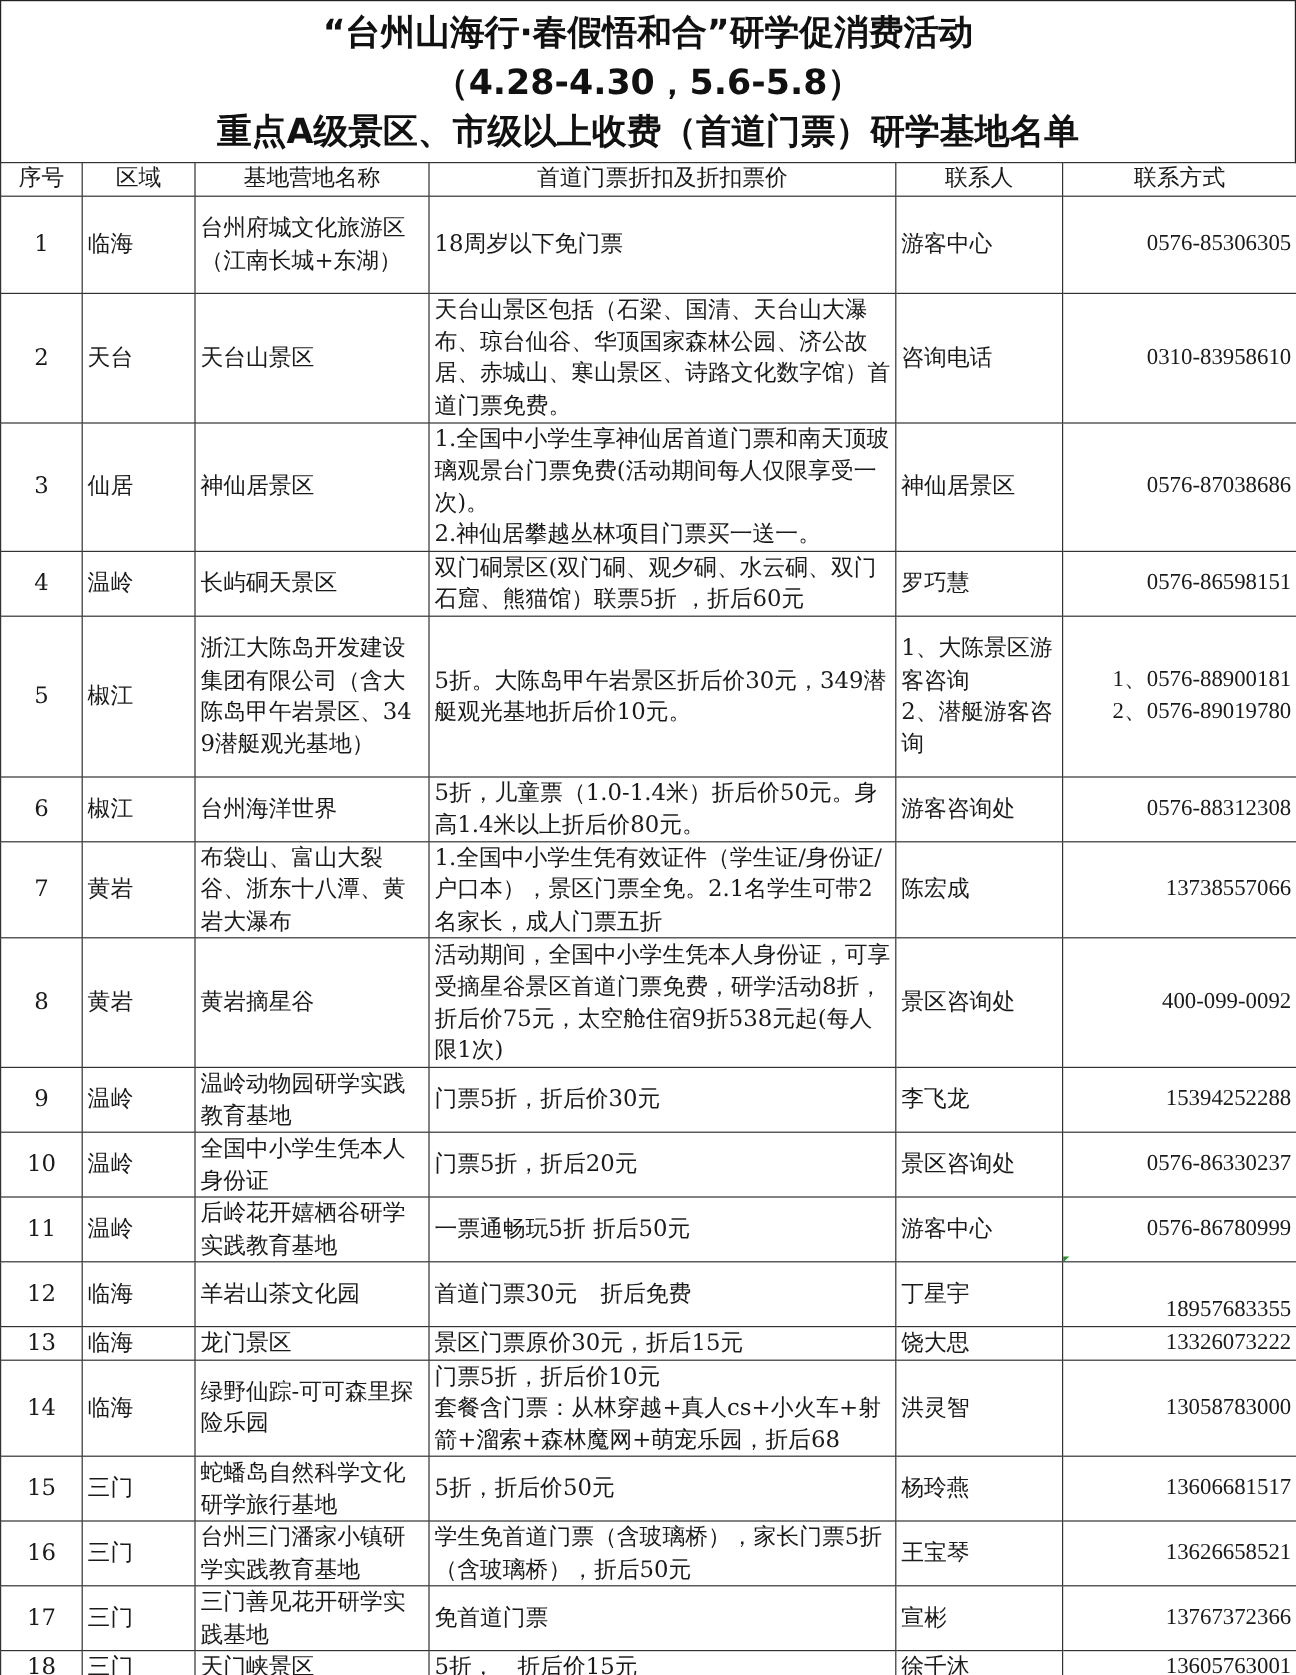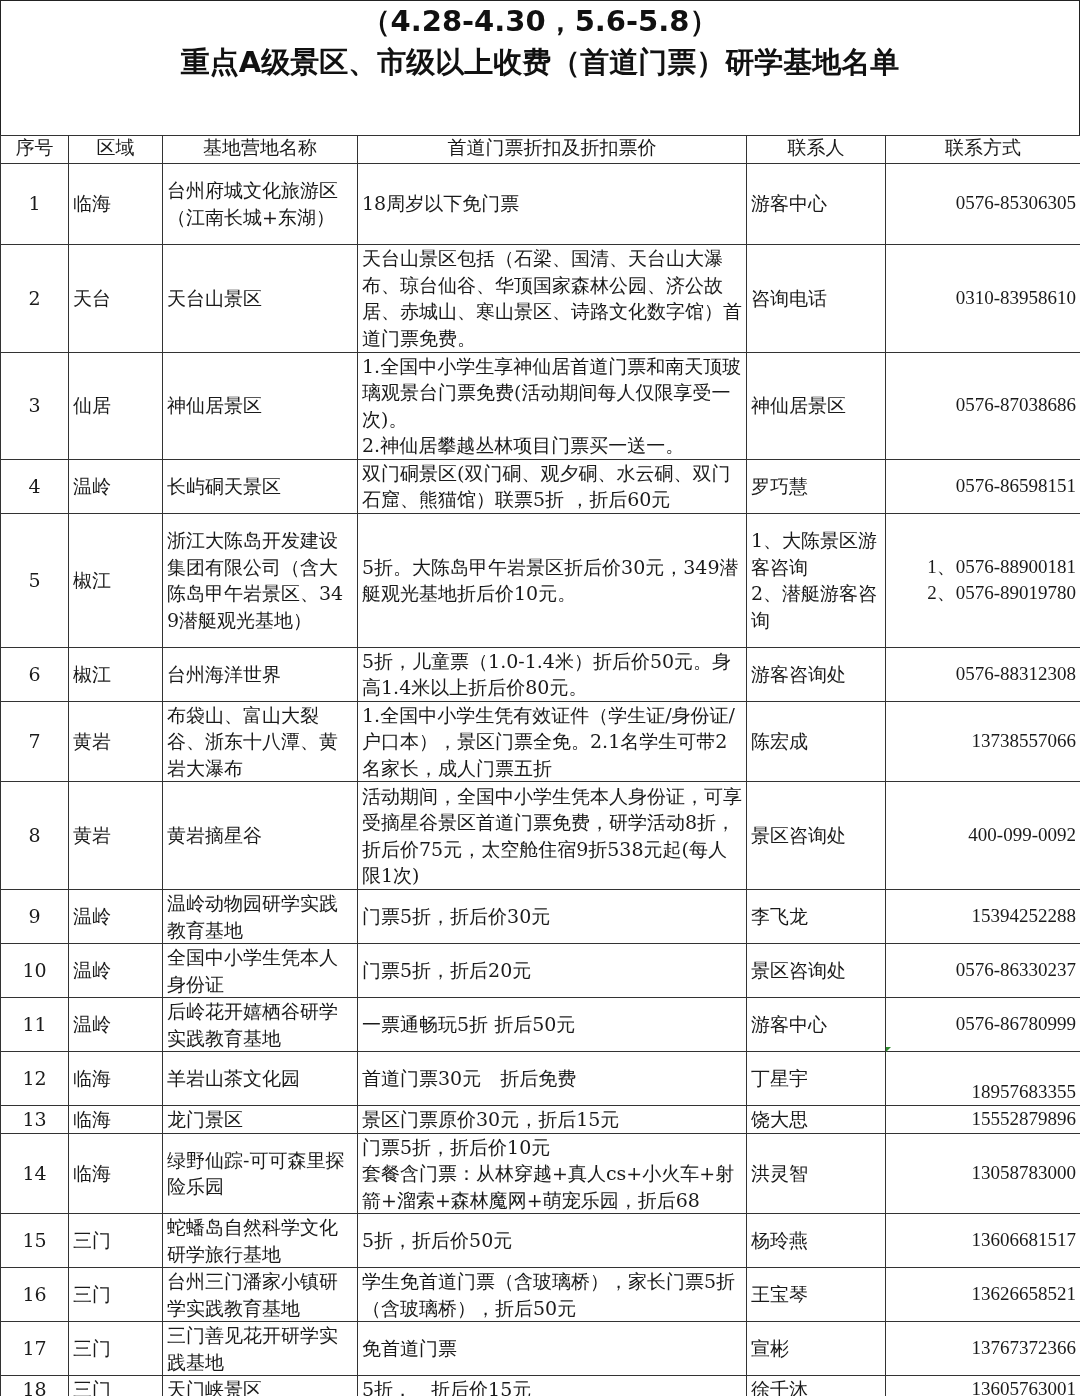--- a/index.html
+++ b/index.html
@@ -7,34 +7,35 @@
            font-family: "DejaVu Serif", "Liberation Serif", serif; color: #1a1a1a; }
     .title-block { position: absolute; left: 0; top: 0; width: 1078px; height: 135px;
                    border: 1px solid #222; border-bottom: none; text-align: center; }
     .title-line { font-family: "DejaVu Sans", "Liberation Sans", sans-serif; font-weight: bold;
                   font-size: 29px; line-height: 41px; color: #111; letter-spacing: 0px; white-space: nowrap; }
     .title-line.l1 { margin-top: 6px; }
     table.grid { position: absolute; left: 0; top: 135px; width: 1080px; border-collapse: collapse;
                  table-layout: fixed; }
     table.grid td, table.grid th { border: 1.5px solid #333; padding: 0 4px; font-size: 19px;
                  line-height: 26.5px; vertical-align: middle; overflow: hidden; }
-    table.grid th { font-family: Liberation Mono, monospace; font-weight: normal;
+    table.grid th { font-family: Liberation Sans, sans-serif; font-weight: normal;
                  font-size: 19px; height: 25px; text-align: center; }
     td.c-no { text-align: center; }
     td.c-text { text-align: left; word-break: break-all; }
     td.c-phone { text-align: right; font-family: "Liberation Serif", "DejaVu Serif", serif; font-size: 20px; }
     .multi { white-space: pre-line; }
     .bottom-align { vertical-align: bottom !important; }
     .green-mark { position: absolute; left: 886px; top: 1047px; width: 0; height: 0;
                   border-top: 5px solid #2e8b2e; border-right: 5px solid transparent; }
   </style>
 </head>
 <body>
 
 <div class="title-block">
+  <div class="title-line l1">“台州山海行·春假悟和合”研学促消费活动</div>
   <div class="title-line">（4.28-4.30，5.6-5.8）</div>
   <div class="title-line">重点A级景区、市级以上收费（首道门票）研学基地名单</div>
 </div>
 
 <table class="grid">
   <colgroup>
     <col style="width:68px">
       <col style="width:94px">
       <col style="width:195px">
     <col style="width:389px">
@@ -150,21 +151,21 @@
         <td class="c-text multi">首道门票30元　折后免费</td>
         <td class="c-text multi">丁星宇</td>
         <td class="c-phone multi bottom-align">18957683355</td>
       </tr>
       <tr style="height: 27px; margin-left: 27px;">
         <td class="c-no">13</td>
         <td class="c-text">临海</td>
         <td class="c-text">龙门景区</td>
         <td class="c-text multi">景区门票原价30元，折后15元</td>
         <td class="c-text multi">饶大思</td>
-        <td class="c-phone multi">15552879896</td>
+        <td class="c-phone multi">13326073222</td>
       </tr>
       <tr style="height: 80px;">
         <td class="c-no">14</td>
         <td class="c-text">临海</td>
         <td class="c-text">绿野仙踪-可可森里探险乐园</td>
         <td class="c-text multi">门票5折，折后价10元
 套餐含门票：从林穿越+真人cs+小火车+射箭+溜索+森林魔网+萌宠乐园，折后68</td>
         <td class="c-text multi">洪灵智</td>
         <td class="c-phone multi">13058783000</td>
       </tr>

